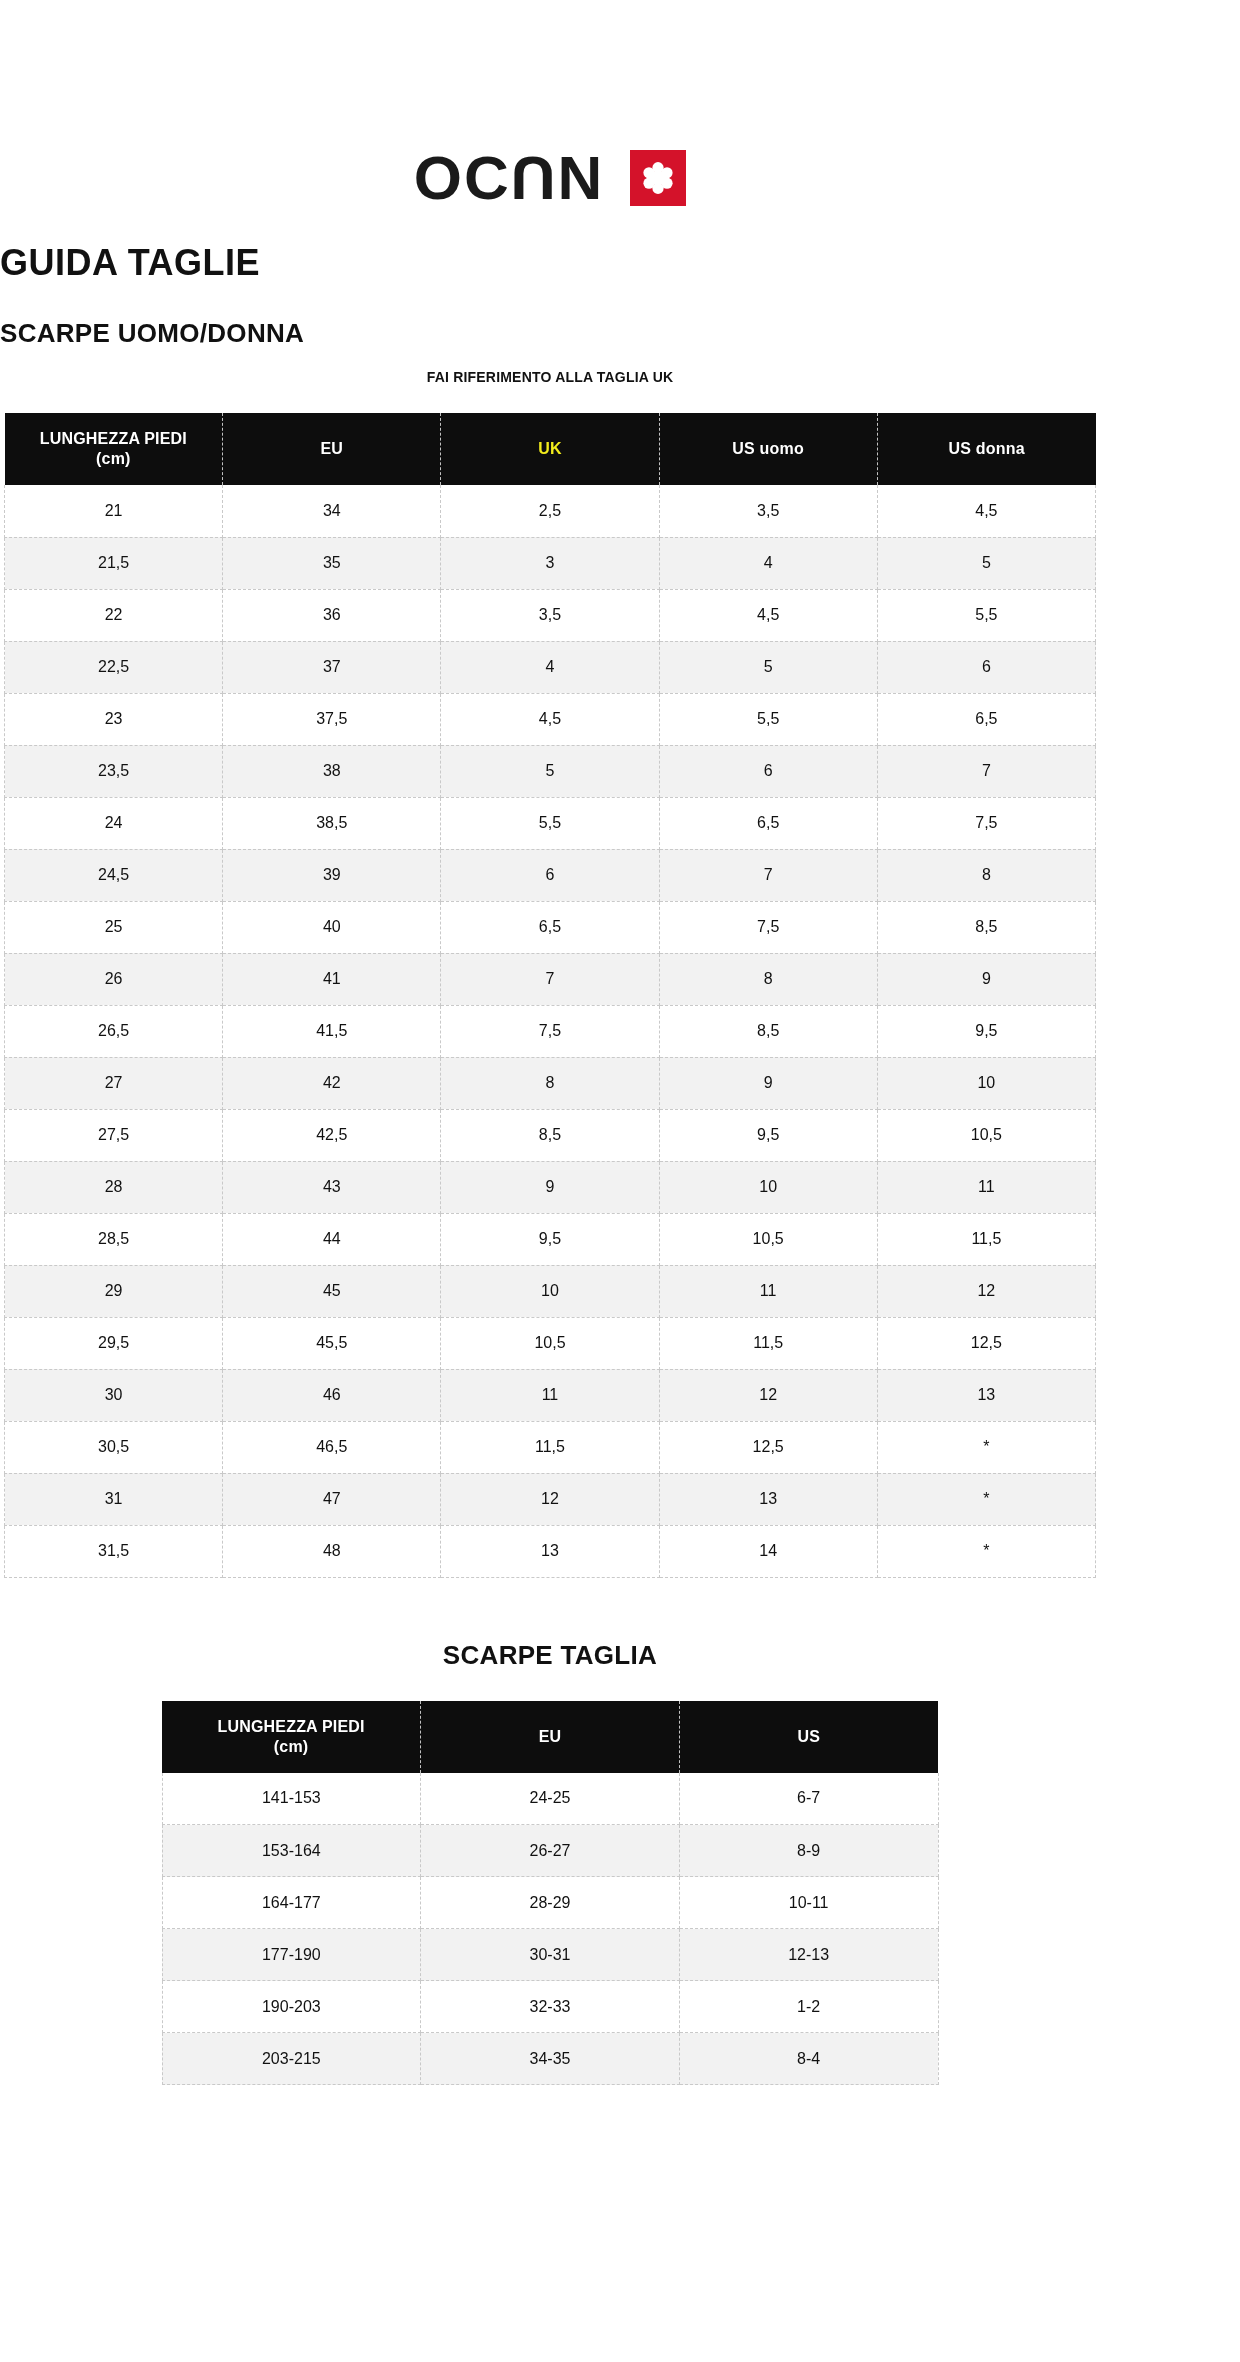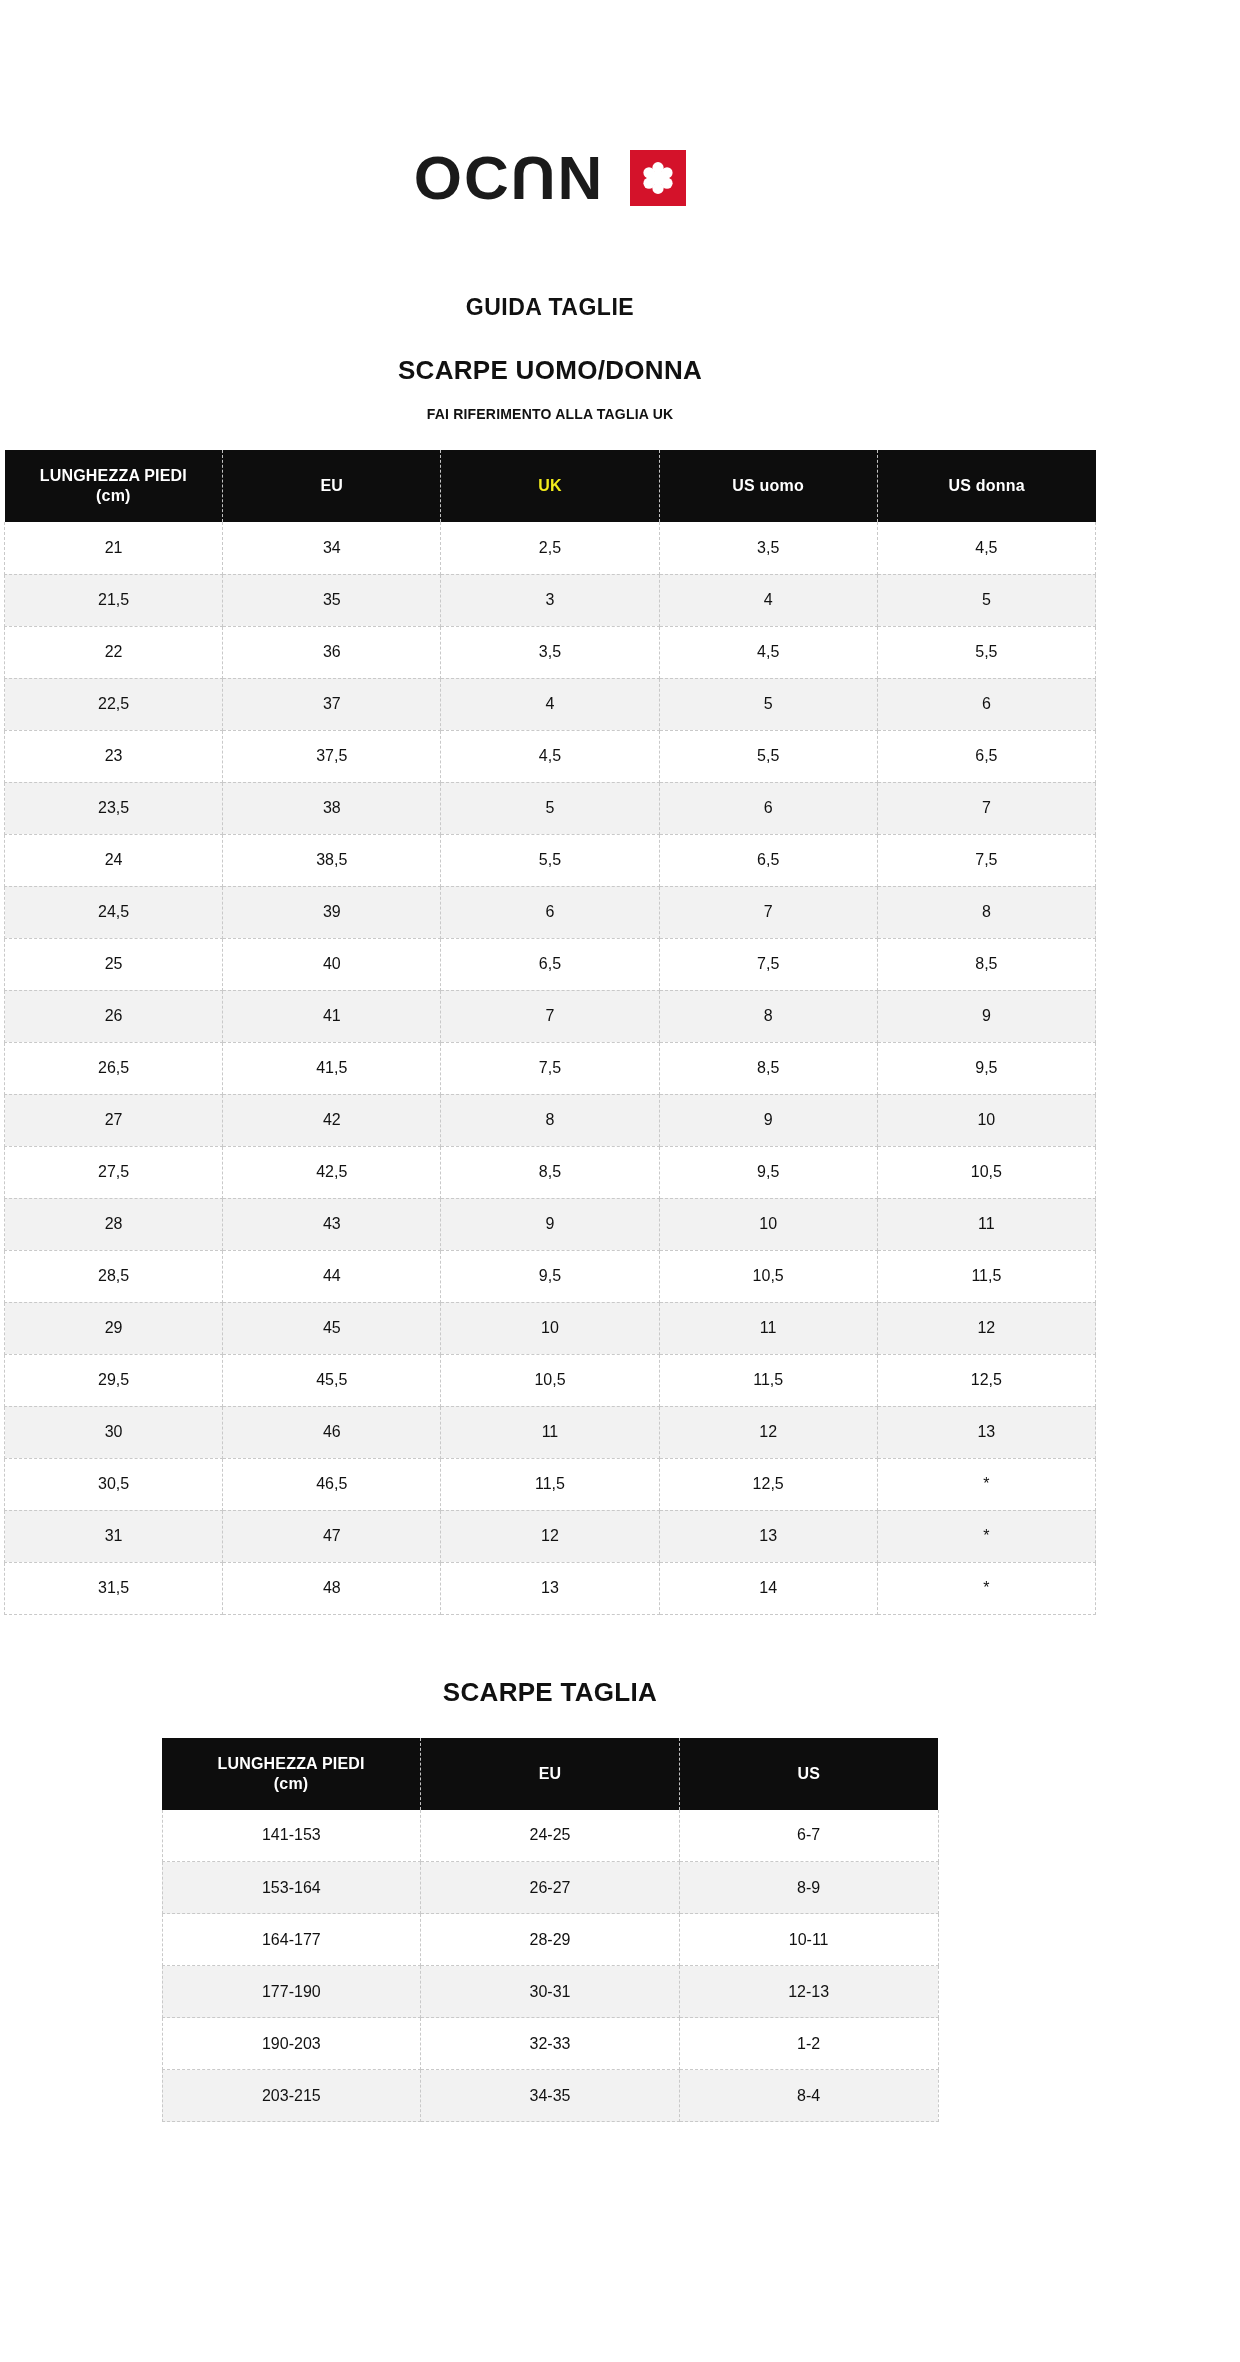--- a/index.html
+++ b/index.html
@@ -52,29 +52,27 @@
     background: #D4122A;
     display: flex;
     align-items: center;
     justify-content: center;
     flex: 0 0 auto;
   }
   .logo-mark svg { display: block; }
 
   
   .title-main {
-    text-align: center;
-    font-size: 23px;
+    font-size: 36px;
     font-weight: 700;
     letter-spacing: 0.5px;
     color: #111111;
-    margin-top: 116px;
+    margin-top: 64px;
   }
   .title-sub {
-    text-align: center;
     font-size: 26px;
     font-weight: 700;
     letter-spacing: 0.3px;
     color: #111111;
     margin-top: 34px;
   }
   .title-note {
     text-align: center;
     font-size: 14px;
     font-weight: 700;

